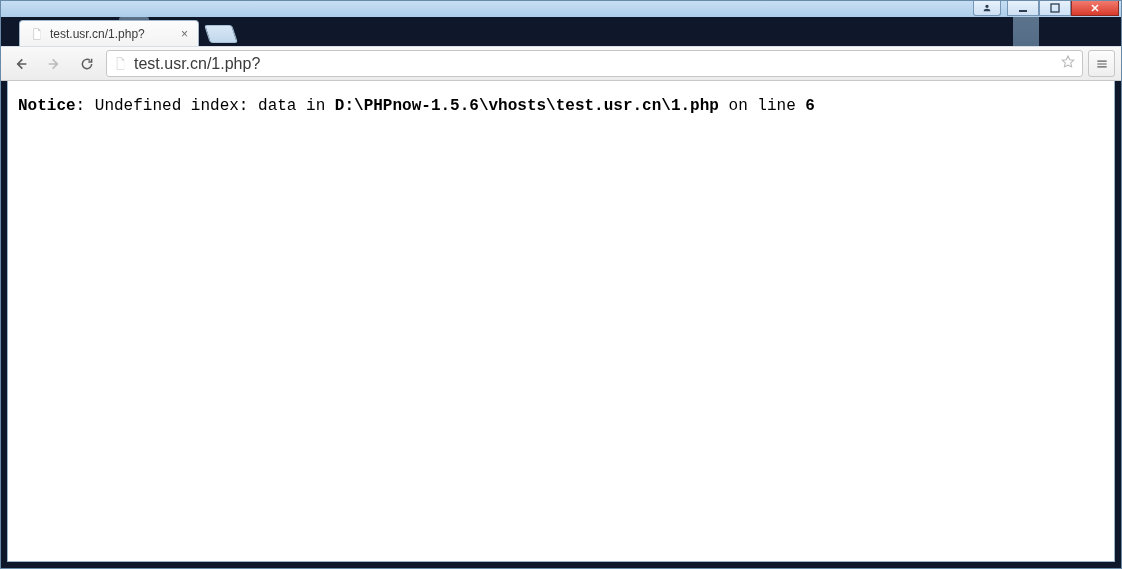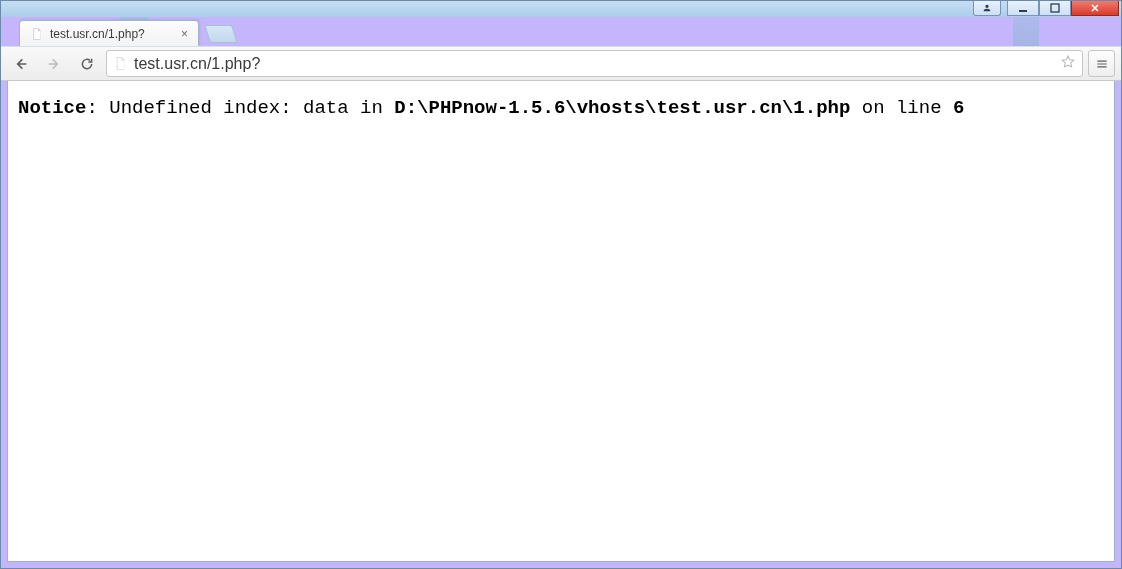--- a/index.html
+++ b/index.html
@@ -1,20 +1,20 @@
 <!DOCTYPE html>
 <html><head>
 <meta charset="utf-8">
 <style>
   *{box-sizing:border-box;margin:0;padding:0;}
   html,body{width:1122px;height:569px;font-family:"Segoe UI",Tahoma,Arial,sans-serif;overflow:hidden;}
   
   .win{
     width:1122px;height:569px;
-    background:#c4b5fd;
+    background:#0f172a;
     border:1px solid #6a8aaa;
     position:relative;
     display:flex;flex-direction:column;
   }
   
   .titlebar{
     height:16px;
     background:linear-gradient(#c6def3,#aecde9);
     display:flex;justify-content:flex-end;align-items:flex-start;
     padding-right:2px;
@@ -104,21 +104,21 @@
     display:flex;align-items:center;justify-content:center;
     cursor:pointer;
   }
   .menu-btn svg{width:14px;height:14px;}
   
   .page{
     flex:1;background:#fff;margin:0 6px 6px 6px;
     border:1px solid #9cb4ca;border-top:none;
     padding:16px 10px;
     font-family:"Courier New",SimSun,monospace;
-    font-size:19px;color:#000;
+    font-size:16px;color:#000;
     position:relative;
     overflow:auto;
   }
   .page .notice-line{white-space:nowrap;}
   .page b.tag{font-weight:bold;}
   .page b.path{font-weight:bold;}
   .page b.num{font-weight:bold;}
 </style>
 </head>
 <body>

